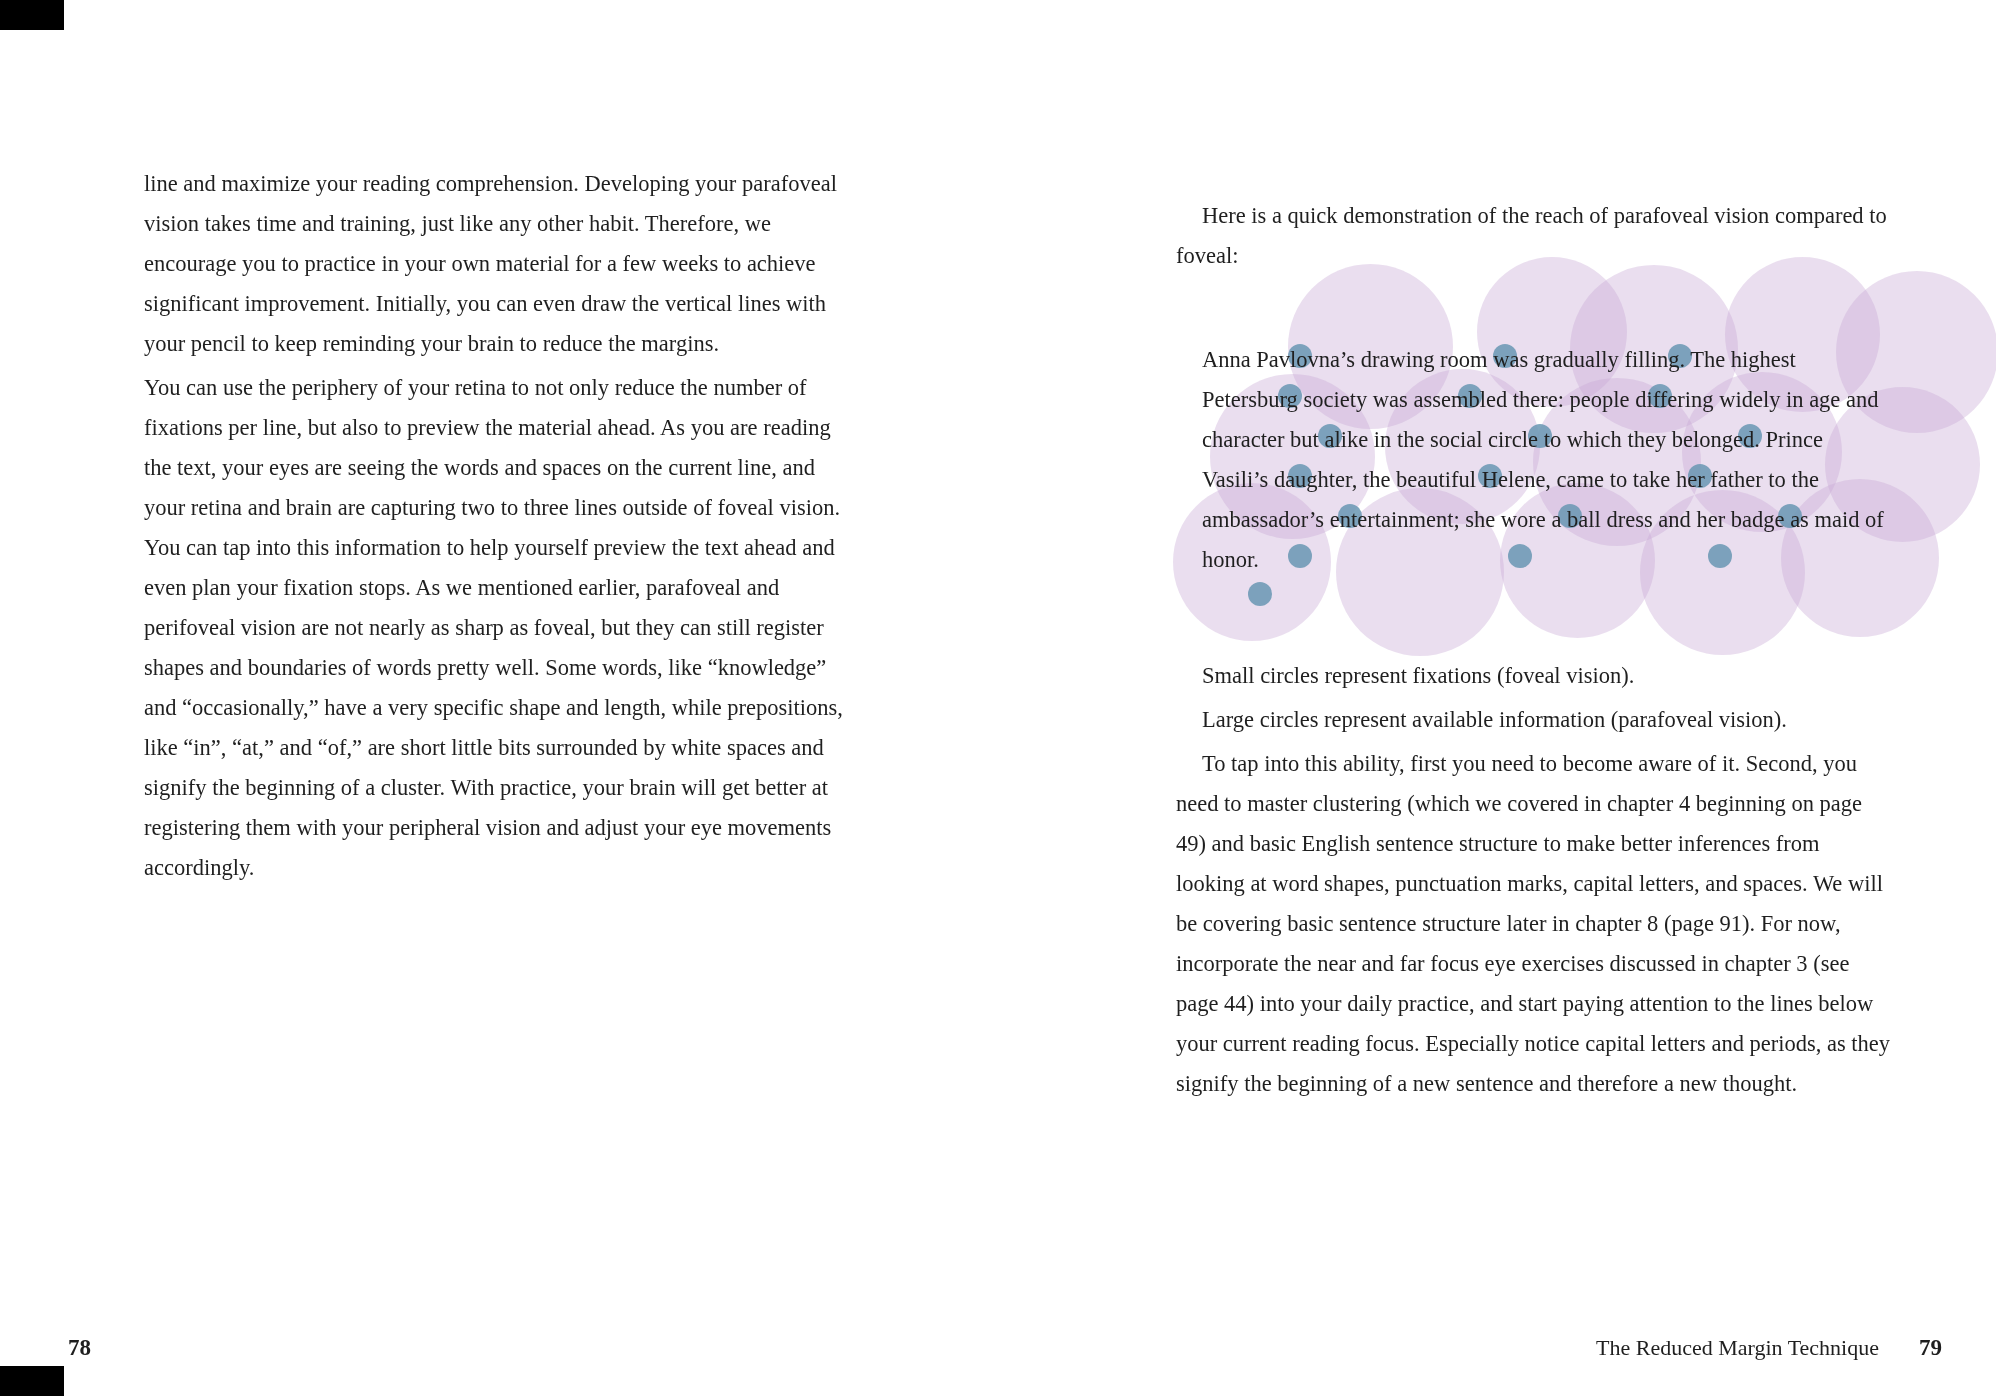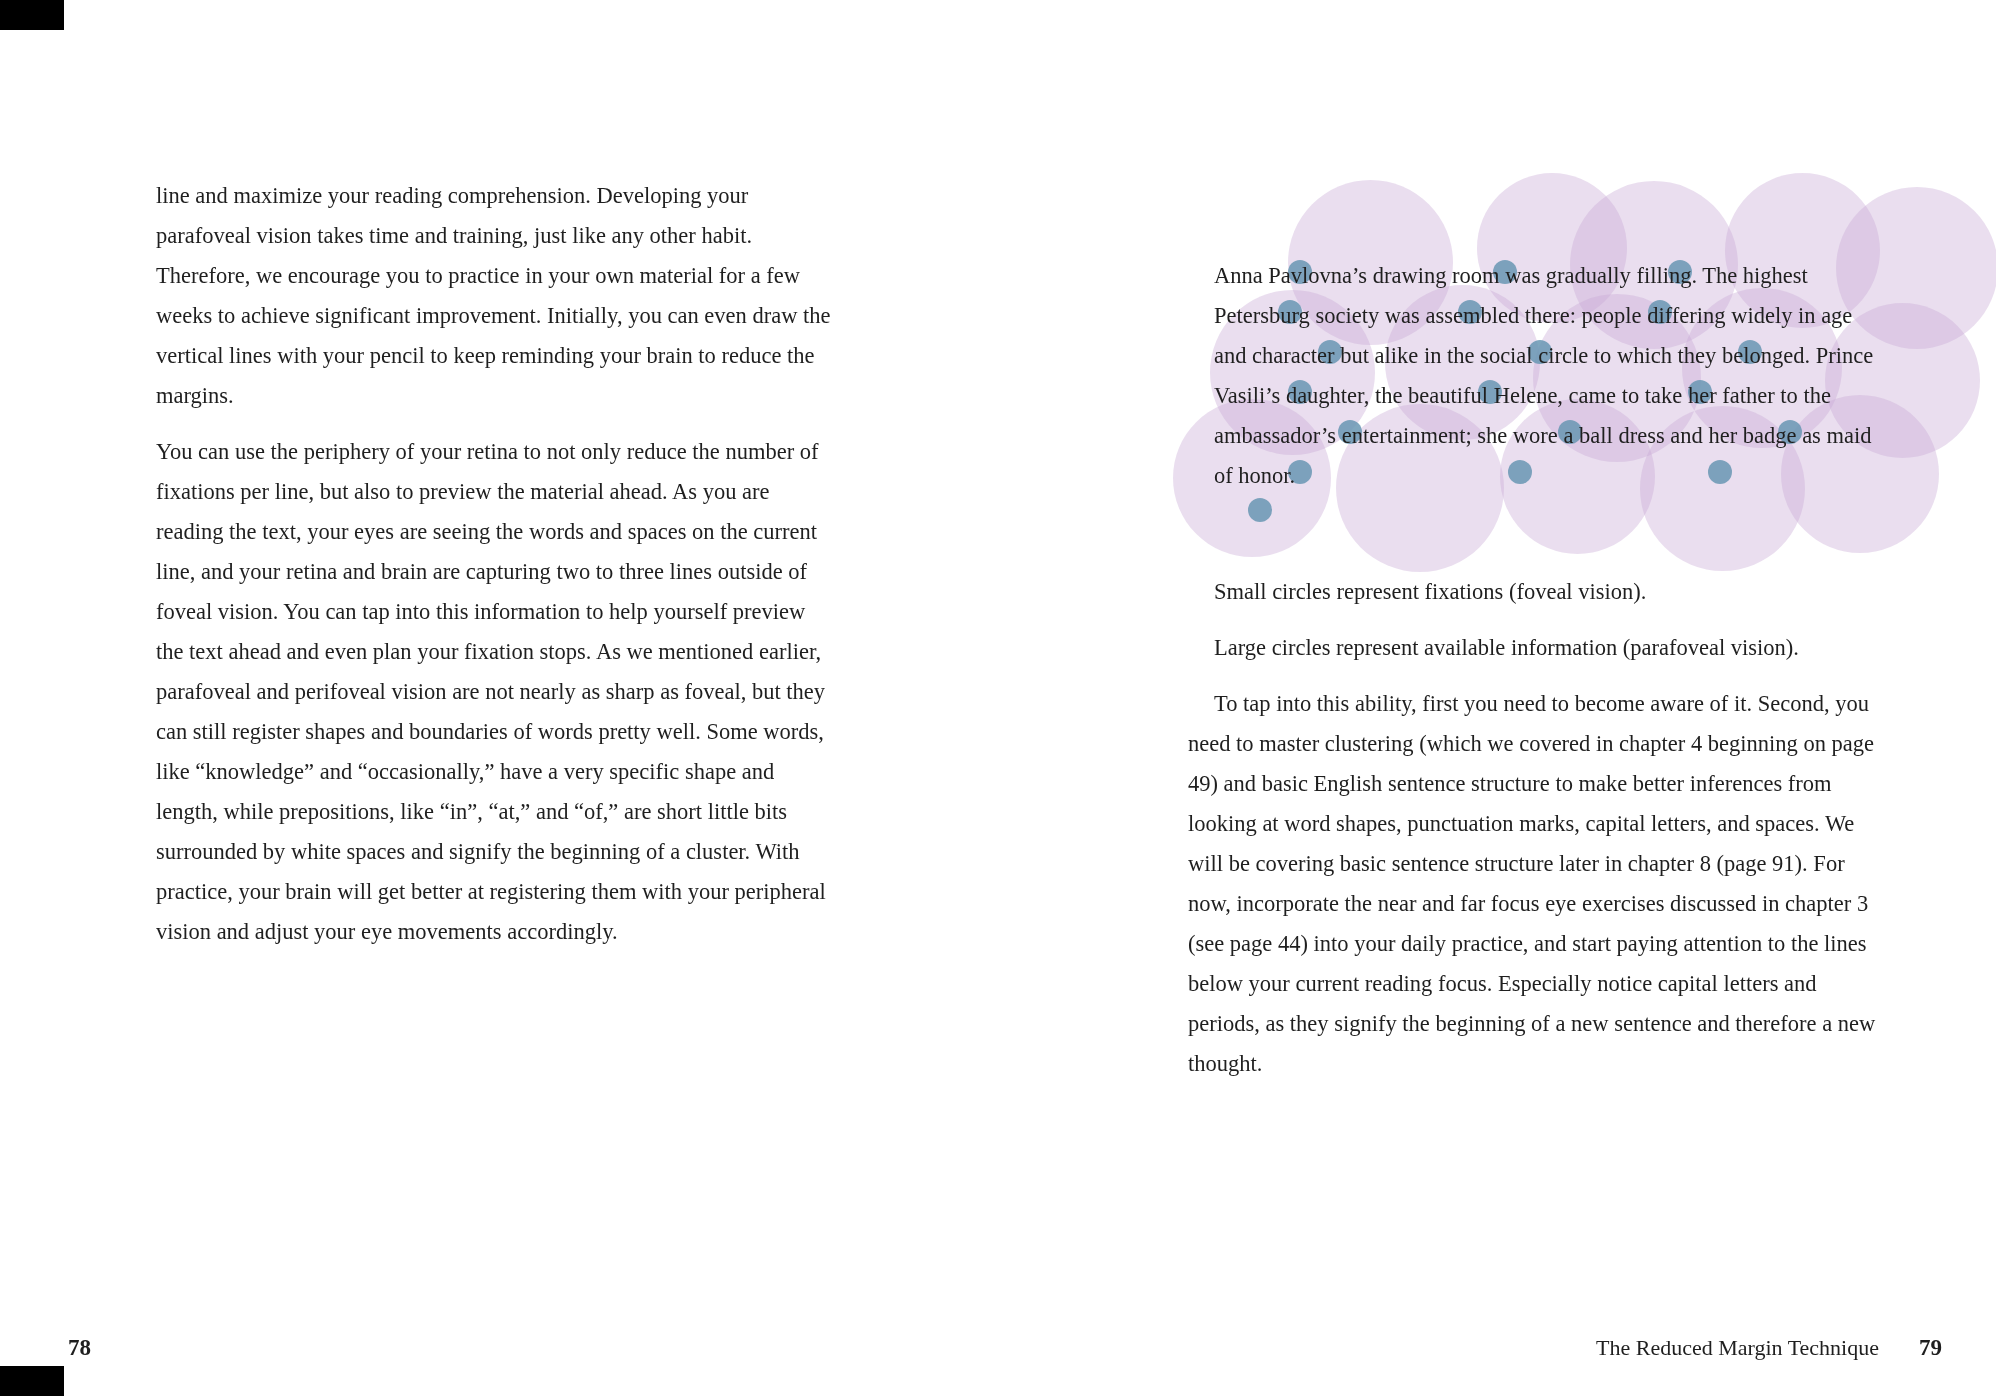--- a/index.html
+++ b/index.html
@@ -30,21 +30,21 @@
     line-height: 40px;
   }
   .right-content {
     position: absolute;
     left: 1172px;
     top: 192px;
     width: 724px;
     font-size: 22.5px;
     line-height: 40px;
   }
-  p { margin: 16px; }
+  p { margin: 4px; }
   .indent { text-indent: 26px; }
 
   .section-heading {
     font-family: "Liberation Sans", sans-serif;
     font-weight: 700;
     font-size: 34px;
     line-height: 40px;
     letter-spacing: 0.5px;
     color: #3c4c60;
     max-width: 545px;
@@ -111,20 +111,21 @@
 
 <div class="corner-mark top"></div>
 <div class="corner-mark bottom"></div>
 
 <div class="left-content">
   <p>line and maximize your reading comprehension. Developing your parafoveal vision takes time and training, just like any other habit. Therefore, we encourage you to practice in your own material for a few weeks to achieve significant improvement. Initially, you can even draw the vertical lines with your pencil to keep reminding your brain to reduce the margins.</p>
   <p>You can use the periphery of your retina to not only reduce the number of fixations per line, but also to preview the material ahead. As you are reading the text, your eyes are seeing the words and spaces on the current line, and your retina and brain are capturing two to three lines outside of foveal vision. You can tap into this information to help yourself preview the text ahead and even plan your fixation stops. As we mentioned earlier, parafoveal and perifoveal vision are not nearly as sharp as foveal, but they can still register shapes and boundaries of words pretty well. Some words, like “knowledge” and “occasionally,” have a very specific shape and length, while prepositions, like “in”, “at,” and “of,” are short little bits surrounded by white spaces and signify the beginning of a cluster. With practice, your brain will get better at registering them with your peripheral vision and adjust your eye movements accordingly.</p>
 </div>
 
 <div class="right-content">
+  <p class="indent">Here is a quick demonstration of the reach of parafoveal vision compared to foveal:</p>
 
   <div class="demo-wrap">
     <p class="demo-passage">Anna Pavlovna’s drawing room was gradually filling. The highest Petersburg society was assembled there: people differing widely in age and character but alike in the social circle to which they belonged. Prince Vasili’s daughter, the beautiful Helene, came to take her father to the ambassador’s entertainment; she wore a ball dress and her badge as maid of honor.</p>
   <div class="circle large" style="left: 115.5px; top: -40.5px; width: 165px; height: 165px; background-color: rgb(201, 168, 212);"></div>
       <div class="circle large" style="left: 305px; top: -47px; width: 150px; height: 150px; background-color: rgb(201, 168, 212);"></div>
       <div class="circle large" style="left: 398px; top: -39px; width: 168px; height: 168px; background-color: rgb(201, 168, 212);"></div>
       <div class="circle large" style="left: 552.5px; top: -47.5px; width: 155px; height: 155px; background-color: rgb(201, 168, 212);"></div>
       <div class="circle large" style="left: 664px; top: -33px; width: 162px; height: 162px; background-color: rgb(201, 168, 212);"></div>
       <div class="circle large" style="left: 37.5px; top: 69.5px; width: 165px; height: 165px; background-color: rgb(201, 168, 212);"></div>
       <div class="circle large" style="left: 212.5px; top: 64.5px; width: 155px; height: 155px; background-color: rgb(201, 168, 212);"></div>

